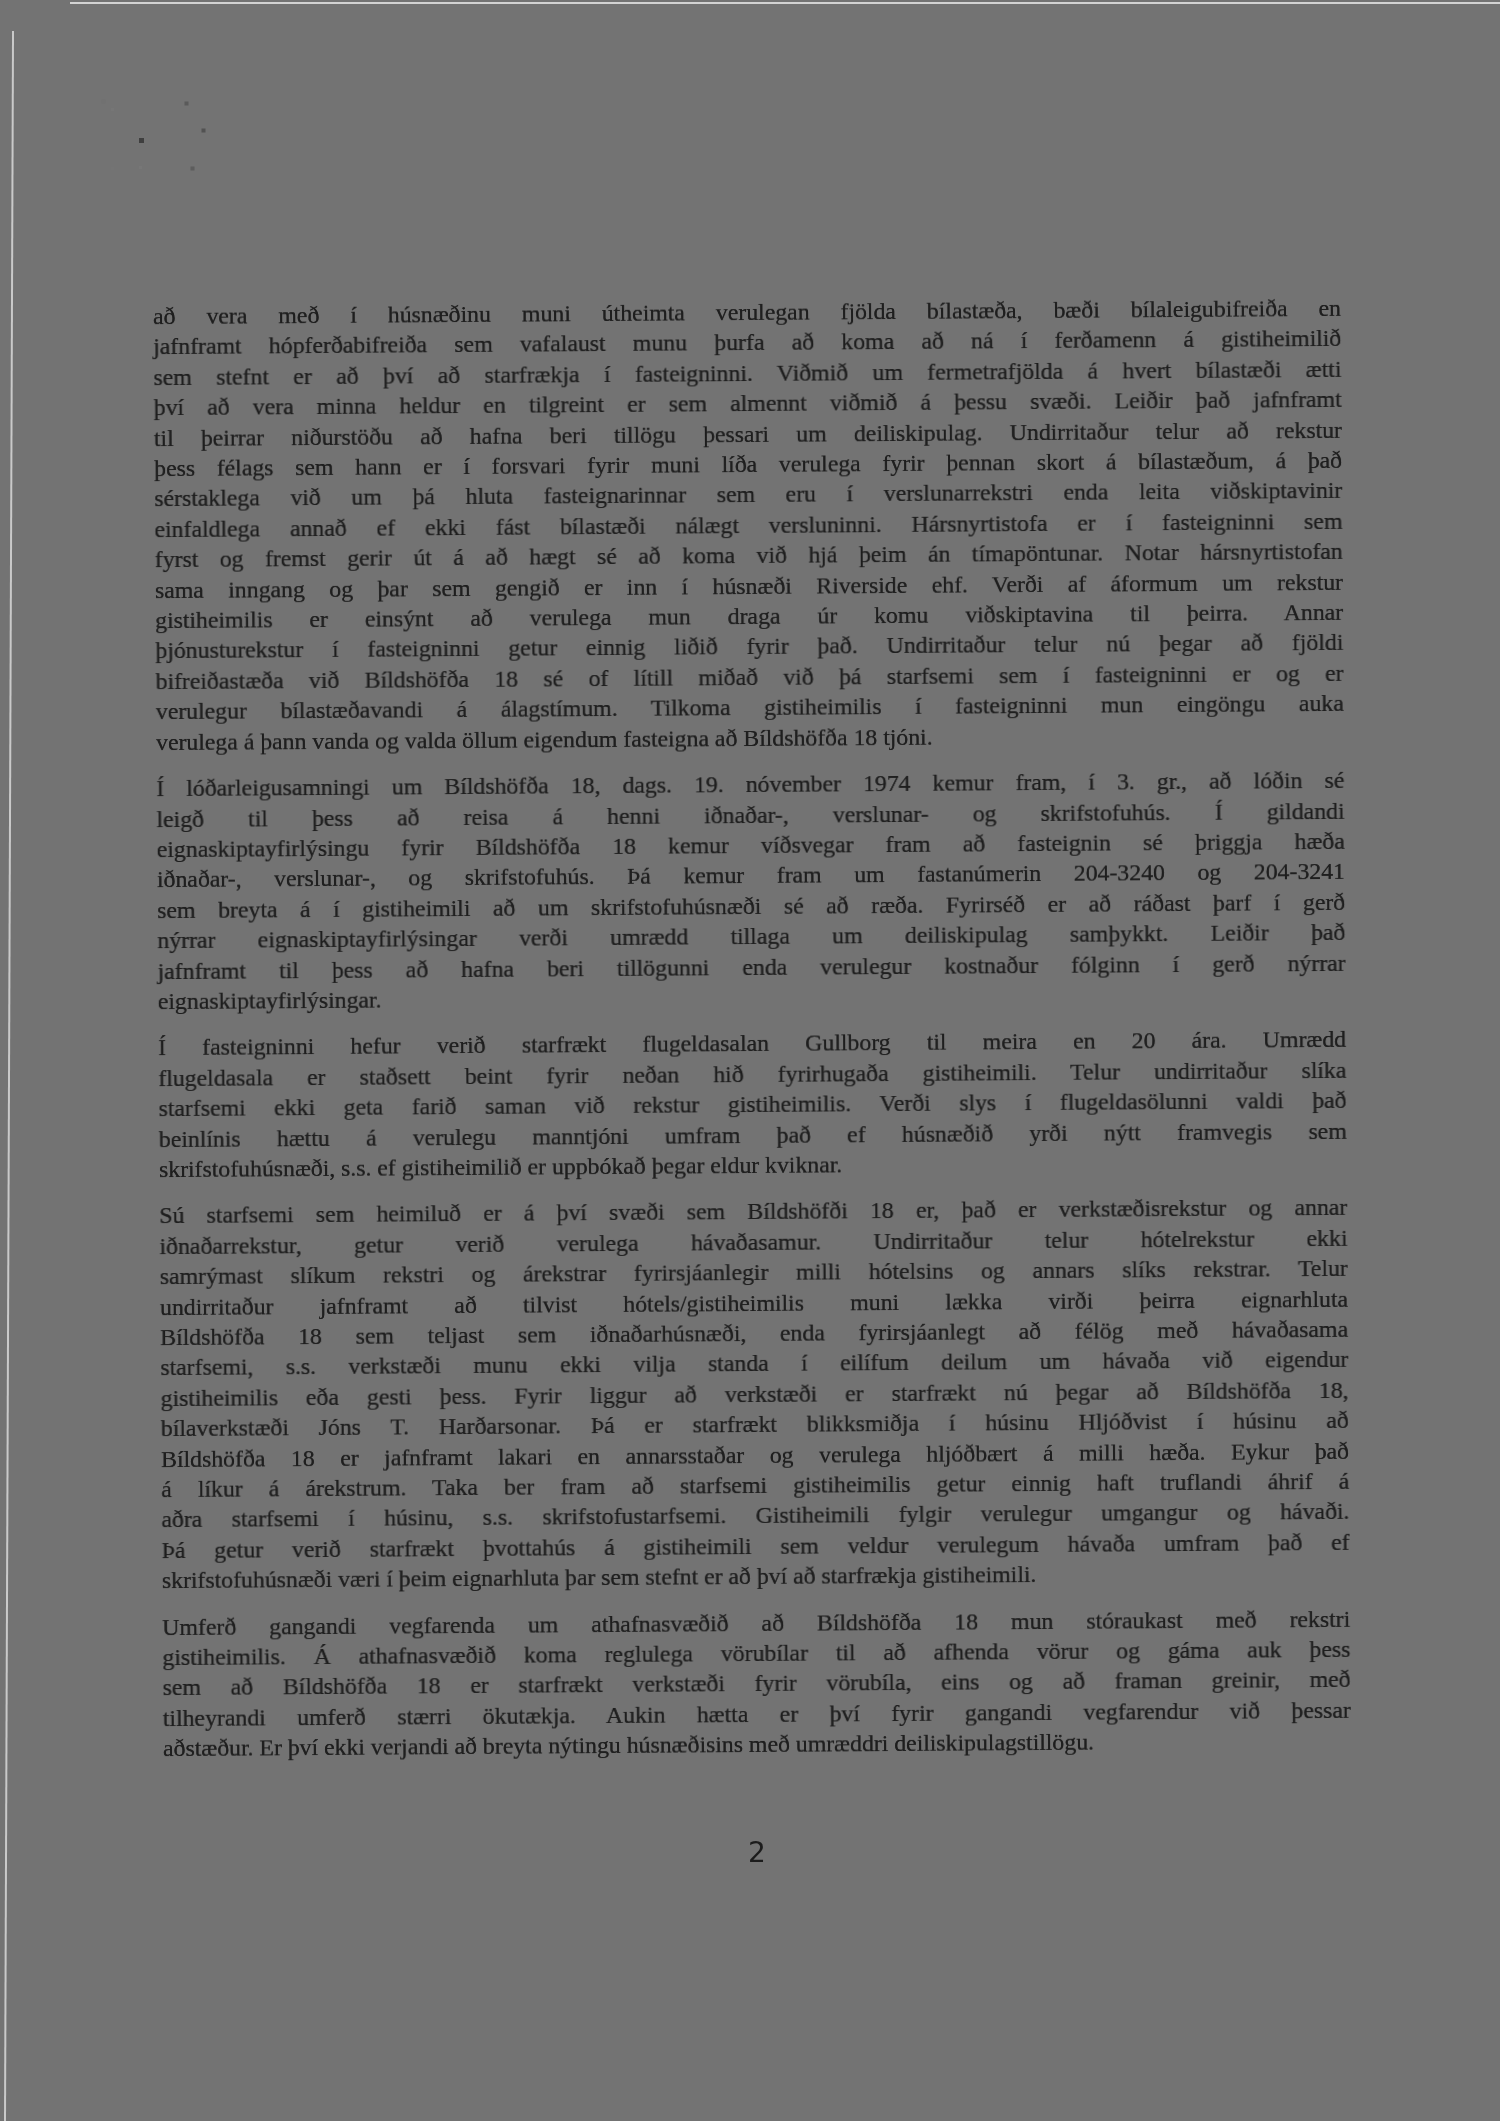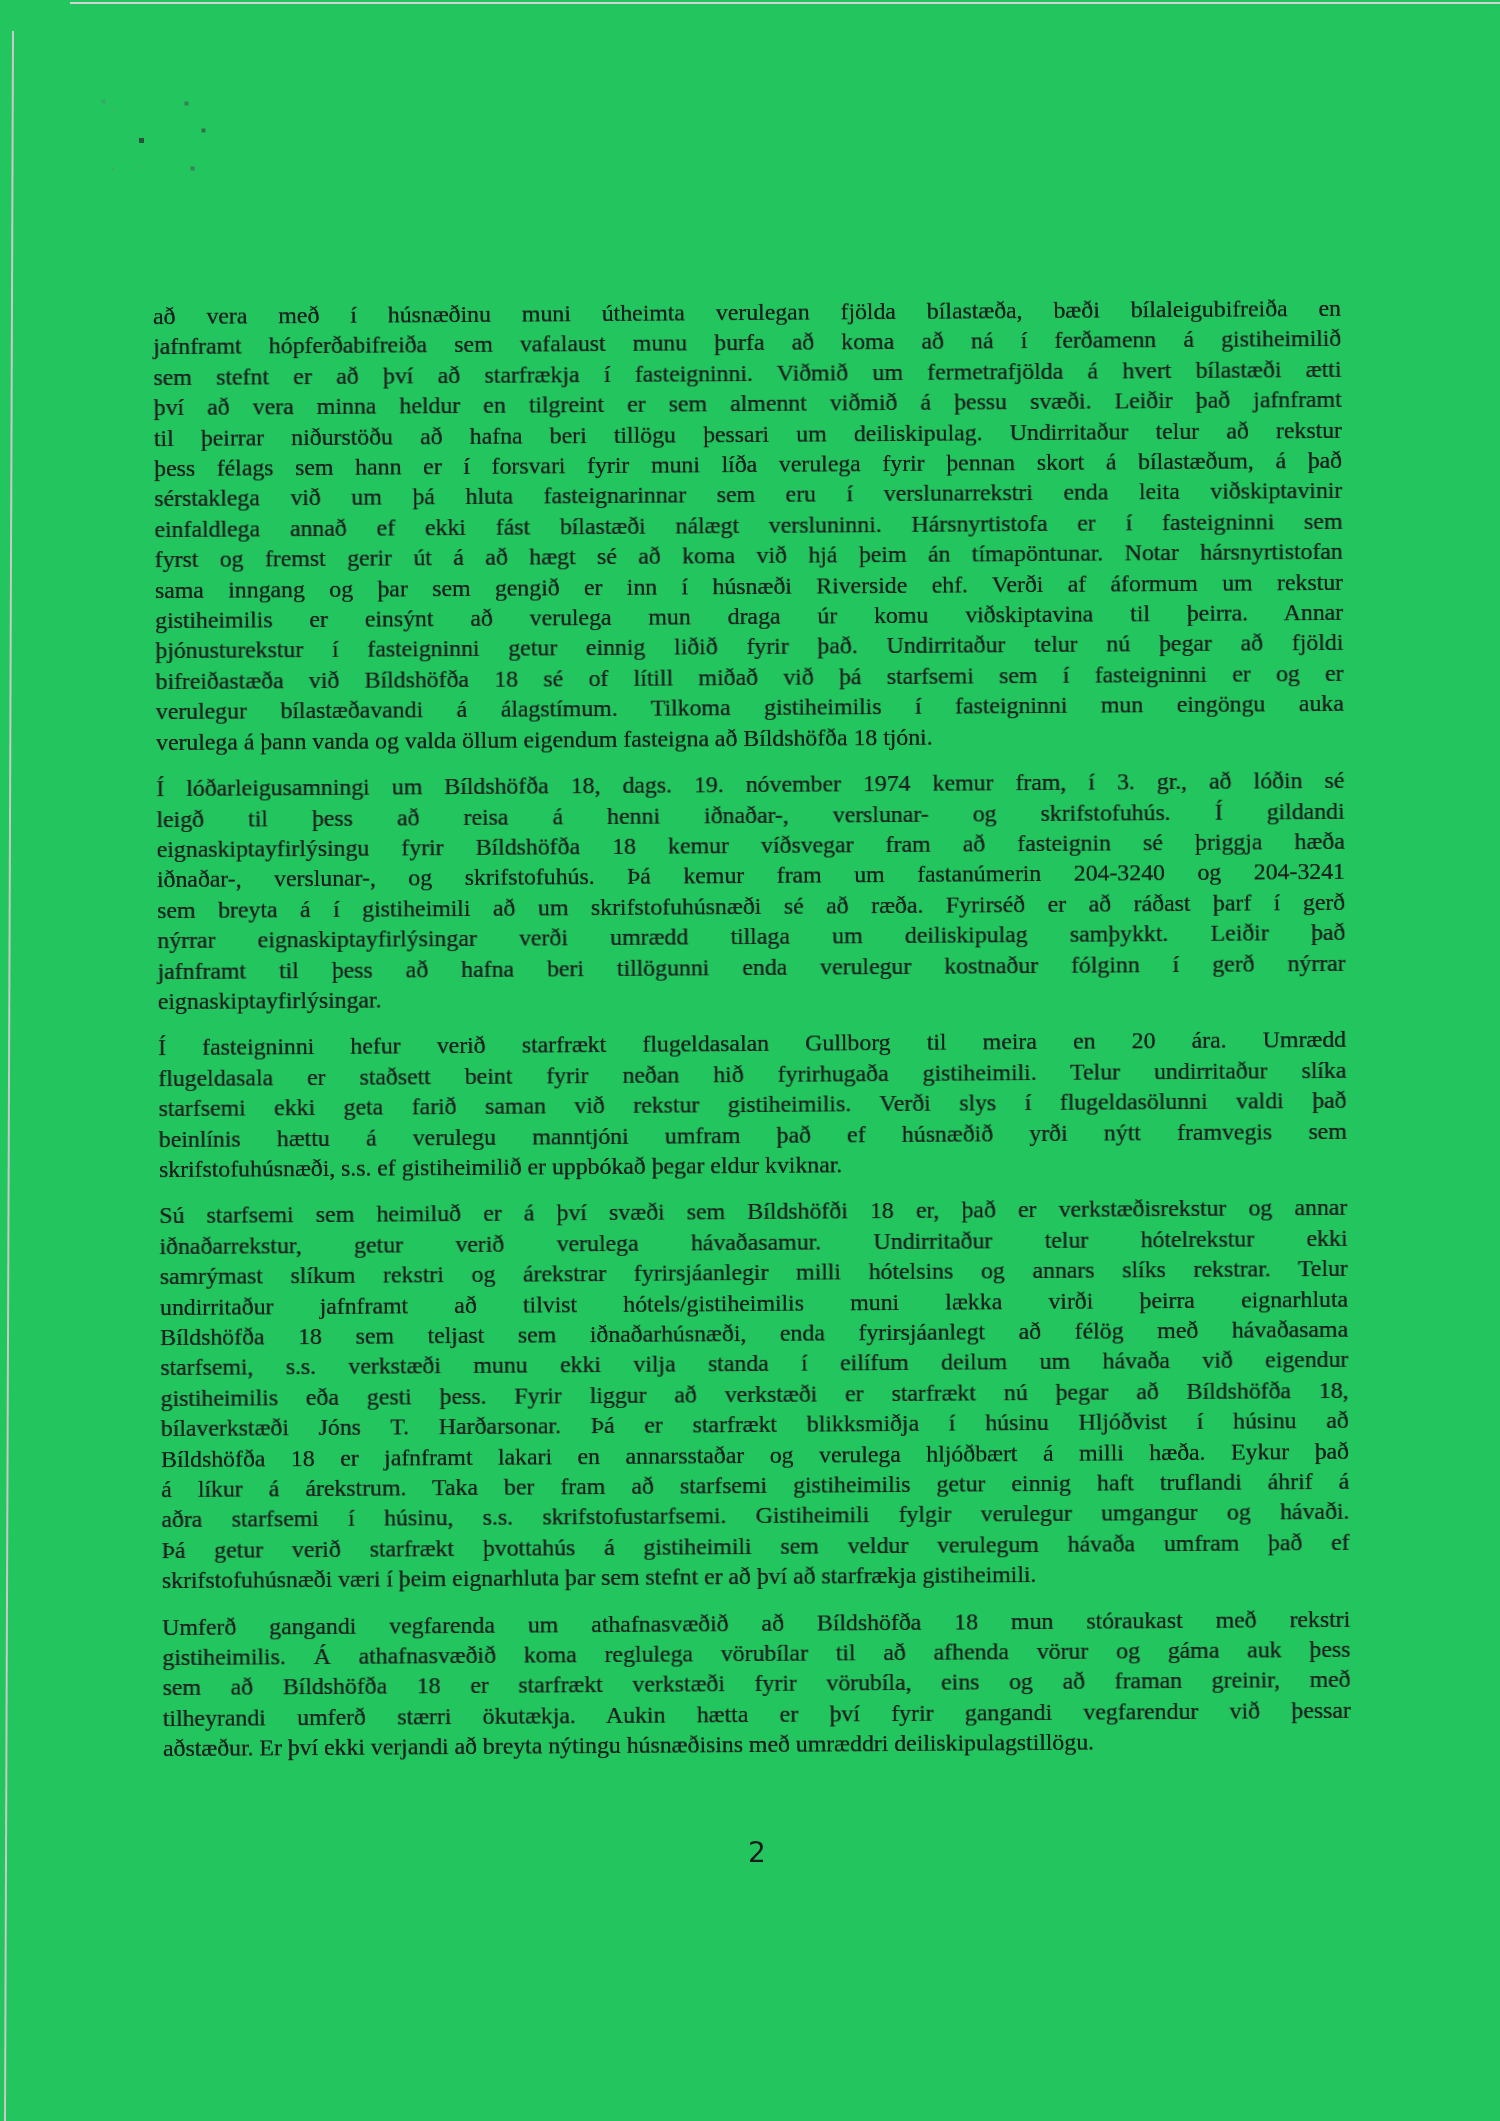--- a/index.html
+++ b/index.html
@@ -76,21 +76,21 @@
     left: 748px;
     top: 1836px;
     font-family: "DejaVu Sans", sans-serif;
     font-size: 28px;
     color: #1c1c1c;
   }
 </style>
 </head>
 <body style="background: rgb(255, 255, 255);">
 
-<div class="page" style="background: #22c55e;">
+<div class="page" style="background: #737373;">
   <div class="scan-line-top"></div>
   <div class="scan-line-left"></div>
   <div class="pencil-marks"></div>
 
   <div class="text-block" style="color: rgb(30, 30, 30);">
       <div class="para">
         <div class="line"><span>að vera með í húsnæðinu muni útheimta verulegan fjölda bílastæða, bæði bílaleigubifreiða en</span></div>
         <div class="line"><span>jafnframt hópferðabifreiða sem vafalaust munu þurfa að koma að ná í ferðamenn á gistiheimilið</span></div>
         <div class="line"><span>sem stefnt er að því að starfrækja í fasteigninni. Viðmið um fermetrafjölda á hvert bílastæði ætti</span></div>
         <div class="line"><span>því að vera minna heldur en tilgreint er sem almennt viðmið á þessu svæði. Leiðir það jafnframt</span></div>

